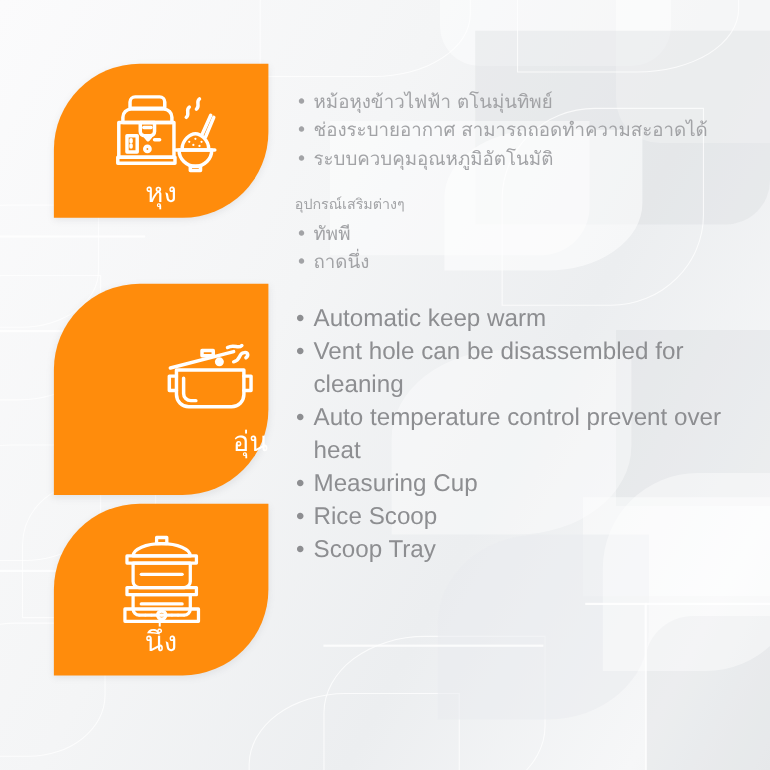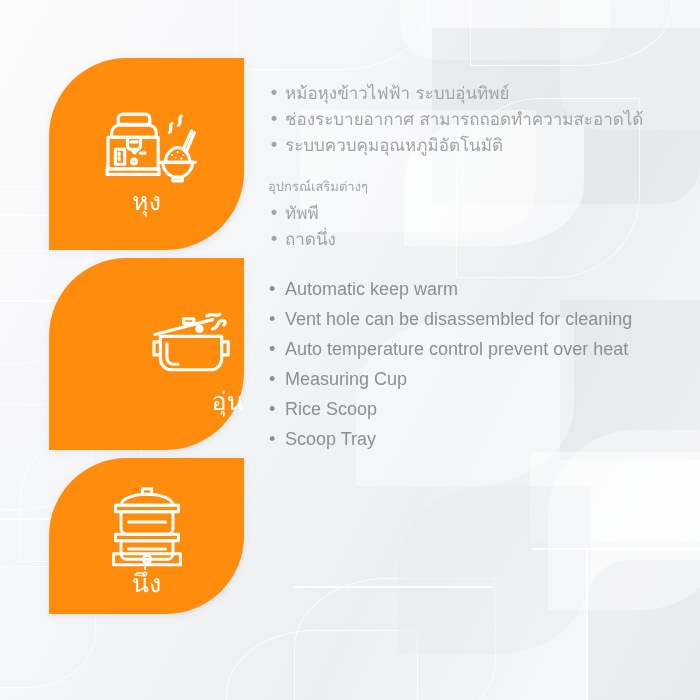--- a/index.html
+++ b/index.html
@@ -65,21 +65,21 @@
     width: 195px;
     background: #ff8c0c;
     
     border-radius: 78px 0 78px 0;
     box-shadow: 0 2px 7px rgba(120,120,125,0.14);
     display: flex;
     flex-direction: column;
     align-items: center;
     justify-content: center;
   }
-  .card-1 { top: 0px;   height: 192px; }
+  .card-1 { top: 0px;   height: 140px; }
   .card-2 { top: 200px; height: 192px; align-items: flex-end; }
   .card-3 { top: 400px; height: 156px; }
 
   .card-icon {
     width: 104px;
     height: 92px;
     display: block;
   }
   .card-label {
     margin-top: 2px;
@@ -130,21 +130,21 @@
     color: #a2a3a6;
     font-size: 13px;
     line-height: 26px;
     margin-top: 16px;
   }
 
   
   .eng {
     font-family: "Liberation Sans", "DejaVu Sans", sans-serif;
     color: #8d8e91;
-    font-size: 18px;
+    font-size: 22px;
     line-height: 30px;
   }
   .eng li { padding-left: 19px; }
   .eng li::before { left: 2px; }
   .eng-head {
     font-family: "Liberation Sans", "DejaVu Sans", sans-serif;
     color: #8d8e91;
     font-size: 22px;
     line-height: 30px;
     margin-top: 16px;
@@ -293,21 +293,21 @@
         <circle cx="72" cy="88" r="1.3" fill="#ffffff" stroke="none"></circle>
         <circle cx="78" cy="88" r="1.3" fill="#ffffff" stroke="none"></circle>
       </svg>
       <div class="card-label">นึ่ง</div>
     </div>
   </div>
 
   <div class="content">
 
     <ul class="bullets thai block">
-      <li>หม้อหุงข้าวไฟฟ้า  ระบบอุ่นทิพย์</li>
+      <li>หม้อหุงข้าวไฟฟ้า  ตโนมุ่นทิพย์</li>
       <li>ช่องระบายอากาศ  สามารถถอดทำความสะอาดได้</li>
       <li>ระบบควบคุมอุณหภูมิอัตโนมัติ</li>
     </ul>
 
     <div class="thai-head">อุปกรณ์เสริมต่างๆ</div>
     <ul class="bullets thai block">
       <li>ทัพพี</li>
       <li>ถาดนึ่ง</li>
     </ul>
 

